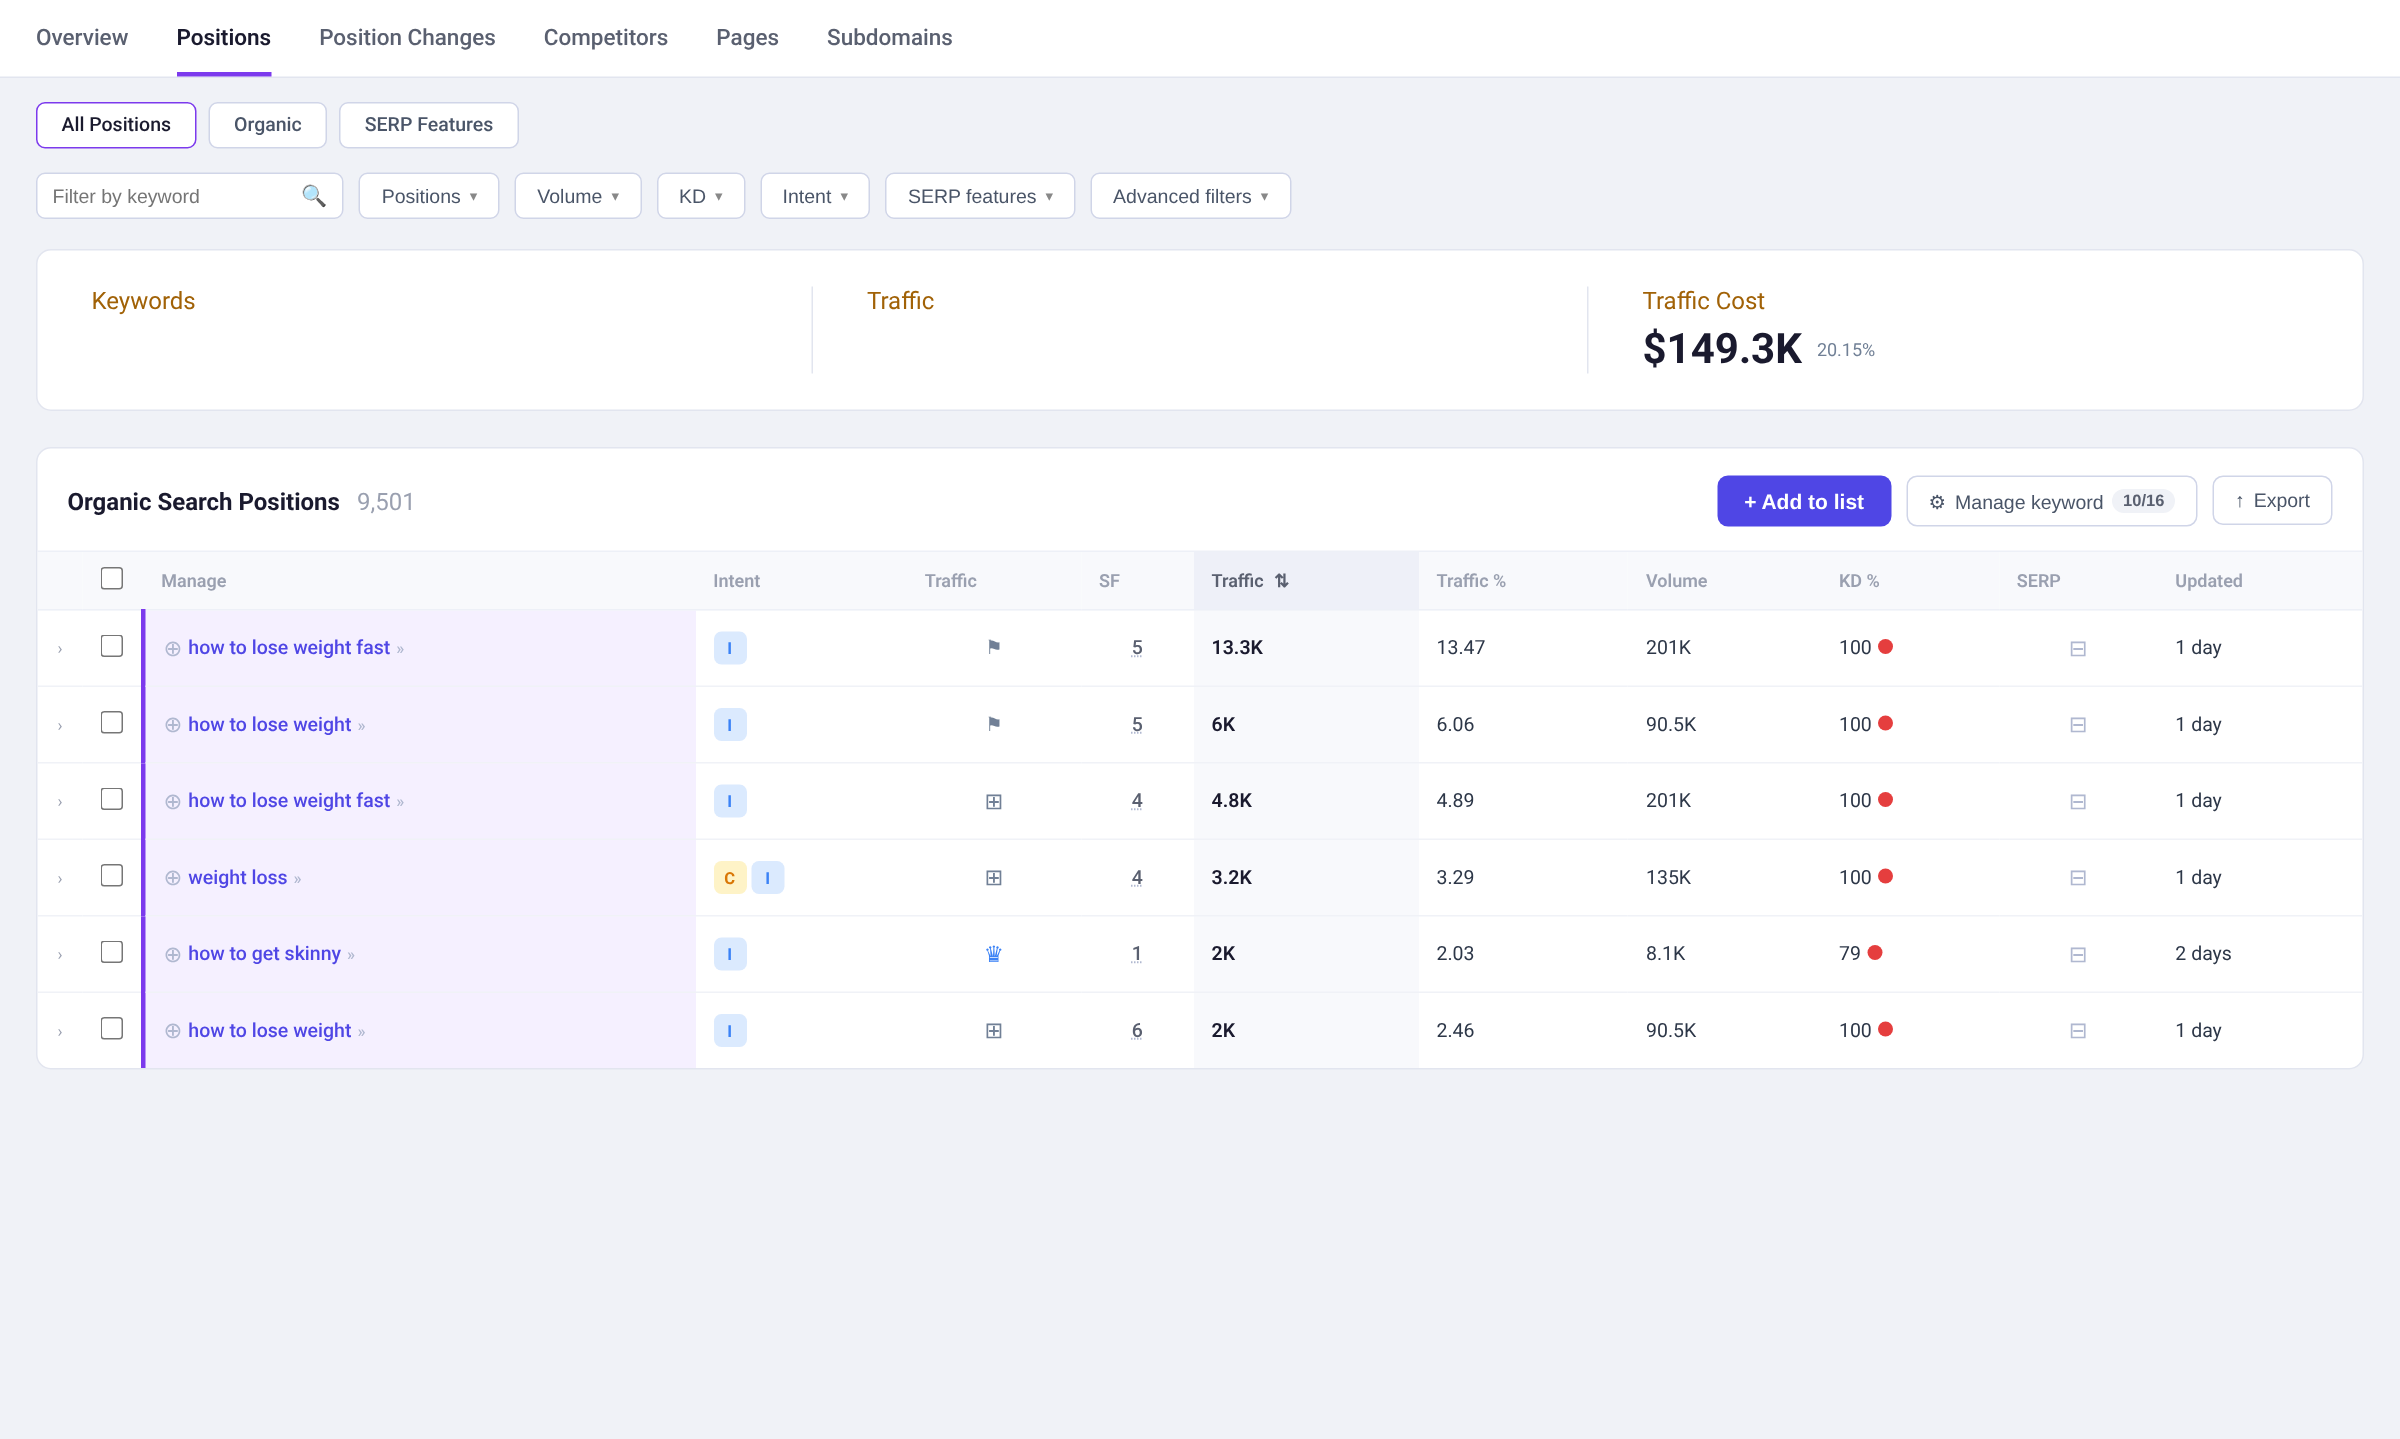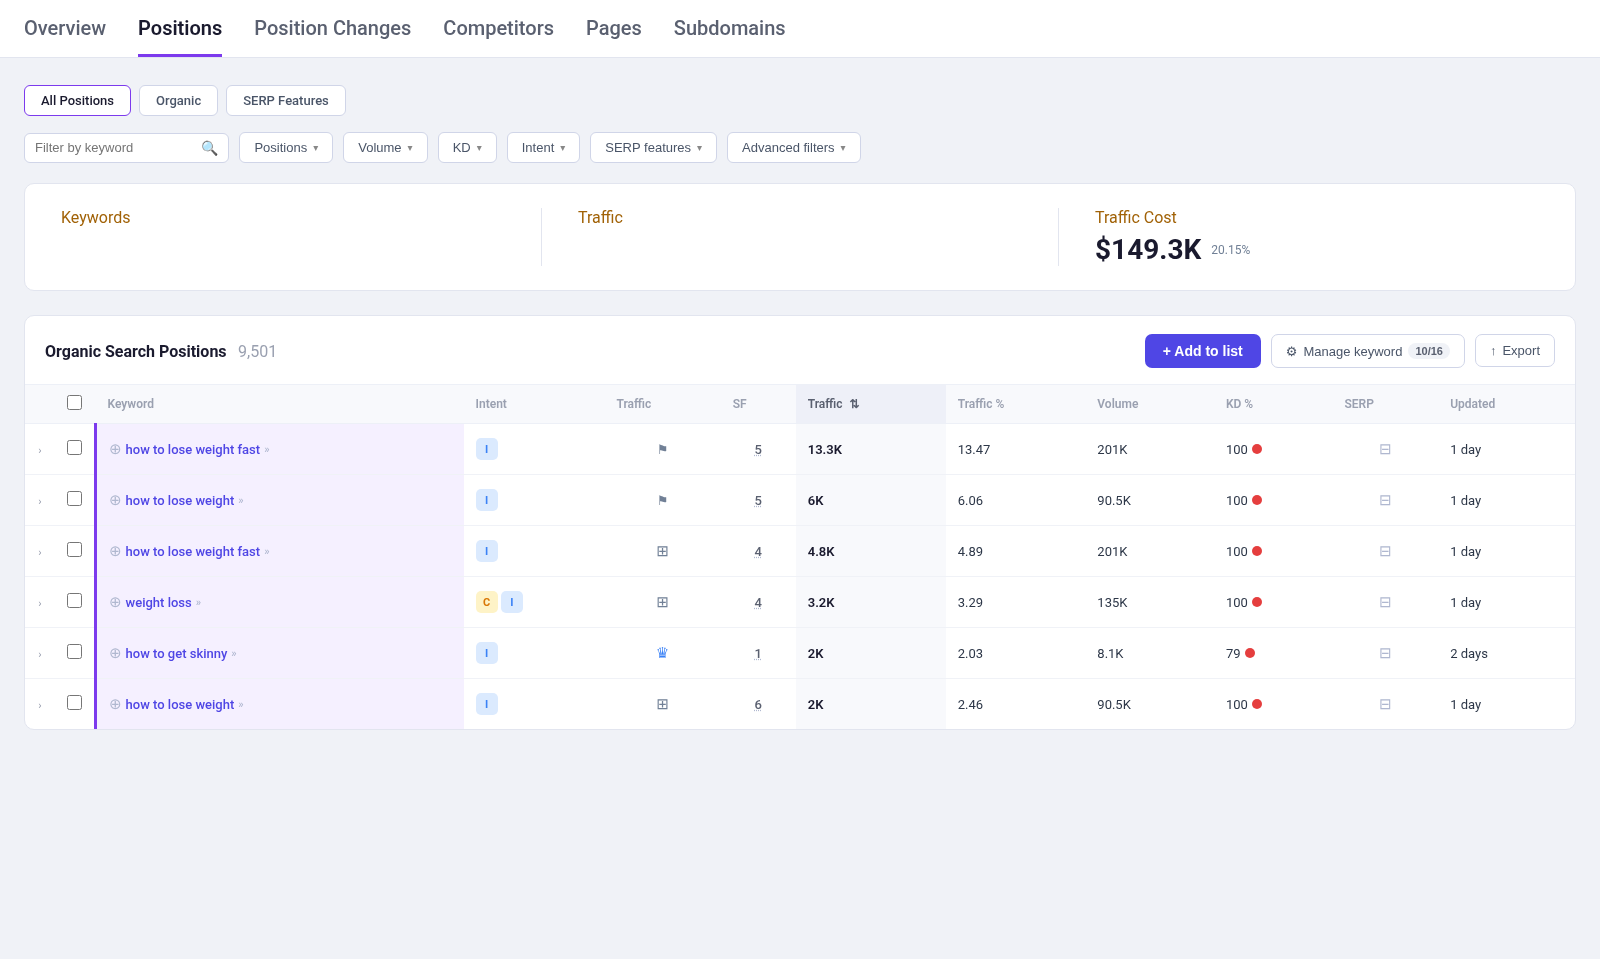--- a/index.html
+++ b/index.html
@@ -18,36 +18,36 @@
     .top-nav {
       background: #fff;
       border-bottom: 1px solid #e2e5ef;
       padding: 0 24px;
       display: flex;
       align-items: flex-end;
       gap: 32px;
     }
     .nav-item {
       padding: 16px 0 14px;
-      font-size: 20px;
+      font-size: 15px;
       font-weight: 500;
       color: #5a6070;
       cursor: pointer;
       border-bottom: 3px solid transparent;
       white-space: nowrap;
       text-align: right;
     }
     .nav-item.active {
       color: #1a1a2e;
       font-weight: 600;
       border-bottom: 3px solid #7c3aed;
     }
     
     .content {
-      padding: 27px 24px;
+      padding: 16px 24px;
     }
     
     .filter-tabs {
       display: flex;
       gap: 8px;
       margin-bottom: 16px;
     }
     .filter-tab {
       padding: 7px 16px;
       border-radius: 6px;
@@ -432,21 +432,21 @@
         </div>
       </div>
 
       <table>
         <thead>
           <tr>
             <th style="width:30px"></th>
             <th style="width:30px">
               <input type="checkbox" class="row-cb" style="">
             </th>
-            <th>Keyword</th>
+            <th>Manage</th>
             <th>Intent</th>
             <th>Traffic</th>
             <th>SF</th>
             <th class="traffic-col">
               <span>Traffic</span>
               <span style="margin-left:4px;cursor:pointer;">⇅</span>
             </th>
             <th>Traffic %</th>
             <th>Volume</th>
             <th>KD %</th>

